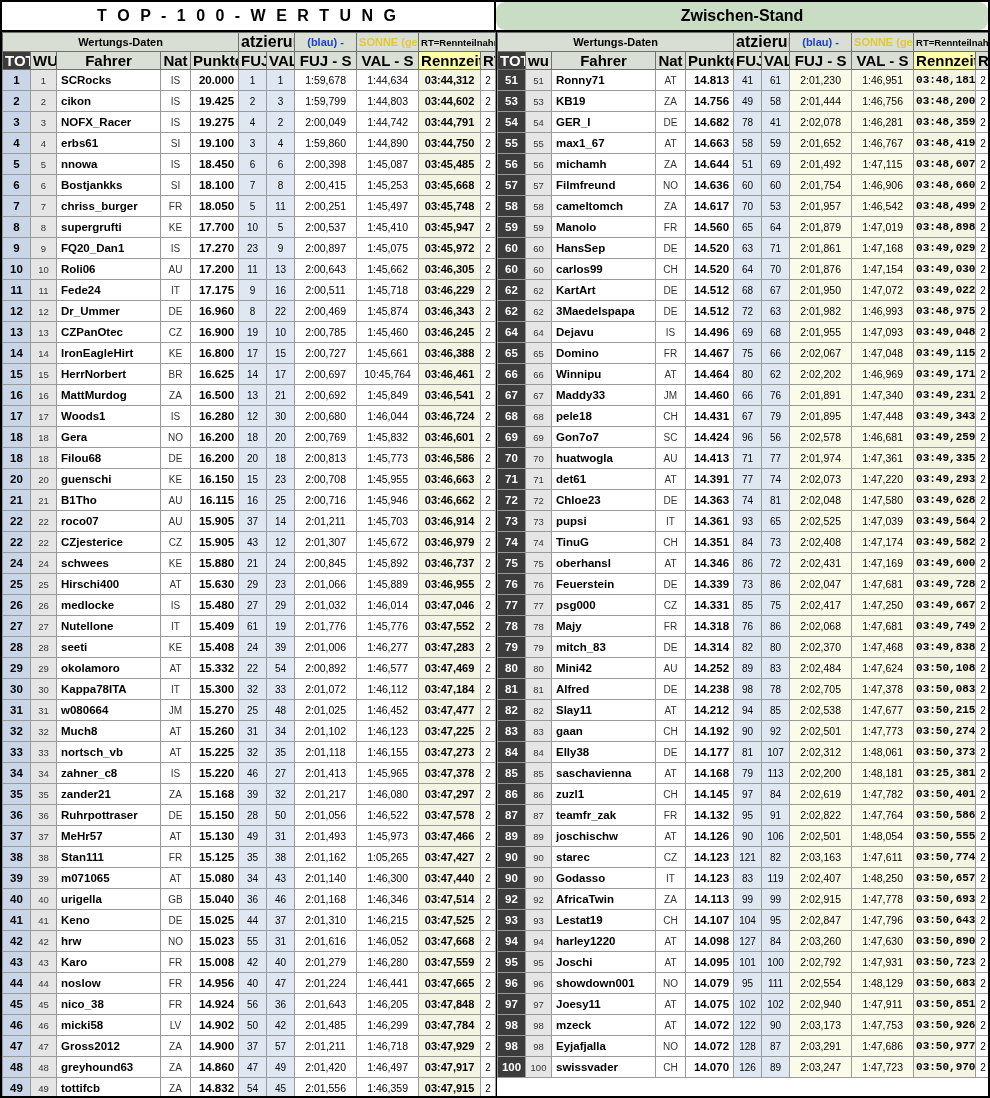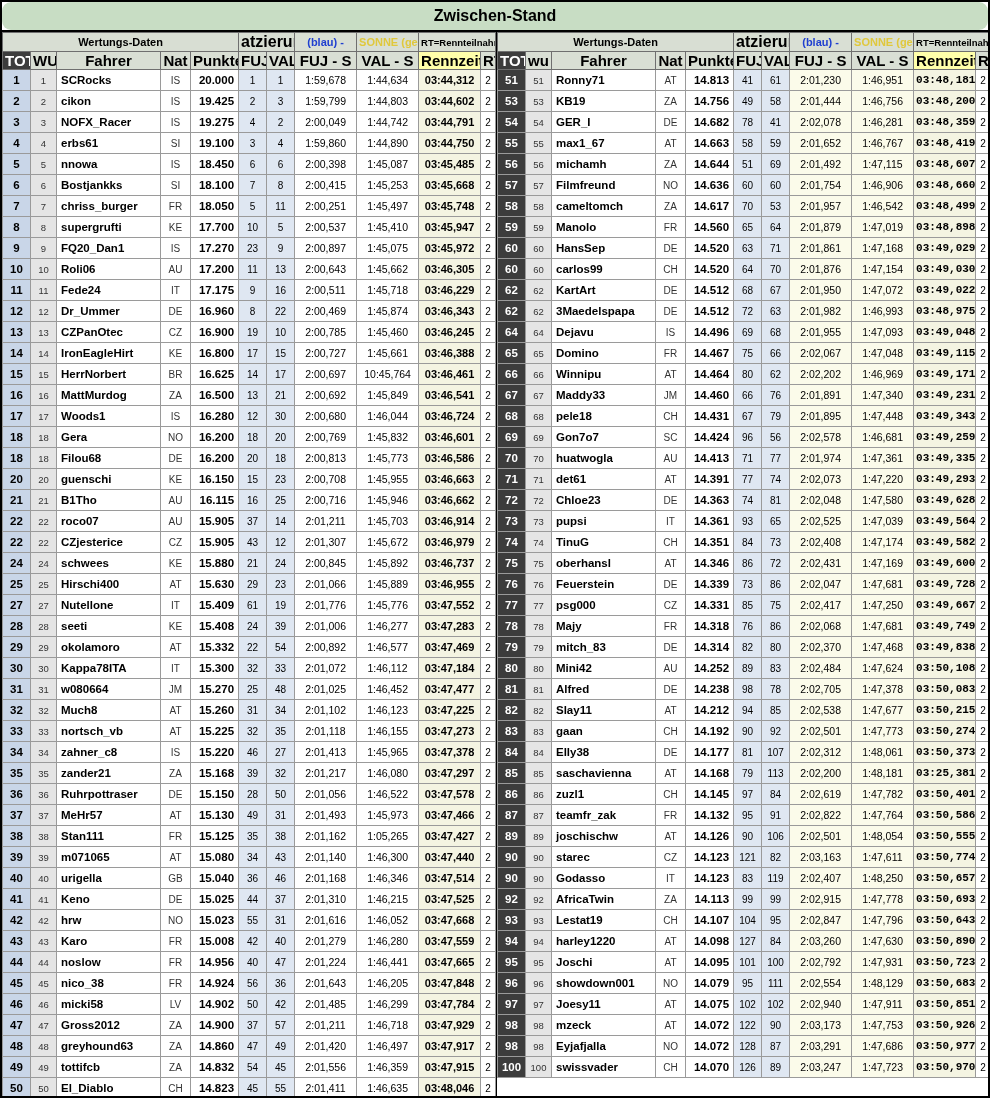--- a/index.html
+++ b/index.html
@@ -61,20 +61,21 @@
   .col.right td.wu{background:#e5e5e5;}
   .col.right td.fujs,.col.right td.vals{background:#fbfbea;}
   .col.right td.renn{background:#f4f4e2;font-family:Liberation Mono, monospace;}
 </style>
 </head>
 <body>
 
 <div id="page">
 
   <div class="titlebar">
+    <div class="title-left">T O P - 1 0 0 - W E R T U N G</div>
     <div class="title-right">Zwischen-Stand</div>
   </div>
 
   <div class="board">
 
     <div class="col left">
       <table>
         <colgroup>
           <col style="width:28px">
             <col style="width:26px">
@@ -430,20 +431,33 @@
               <td class="nat">AT</td>
               <td class="punkte">15.630</td>
               <td class="fuj">29</td>
               <td class="val">23</td>
               <td class="fujs">2:01,066</td>
               <td class="vals">1:45,889</td>
               <td class="renn">03:46,955</td>
               <td class="rt">2</td>
             </tr>
             <tr>
+              <td class="tot">26</td>
+              <td class="wu">26</td>
+              <td class="fahrer">medlocke</td>
+              <td class="nat">IS</td>
+              <td class="punkte">15.480</td>
+              <td class="fuj">27</td>
+              <td class="val">29</td>
+              <td class="fujs">2:01,032</td>
+              <td class="vals">1:46,014</td>
+              <td class="renn">03:47,046</td>
+              <td class="rt">2</td>
+            </tr>
+            <tr>
               <td class="tot">27</td>
               <td class="wu">27</td>
               <td class="fahrer">Nutellone</td>
               <td class="nat">IT</td>
               <td class="punkte">15.409</td>
               <td class="fuj">61</td>
               <td class="val">19</td>
               <td class="fujs">2:01,776</td>
               <td class="vals">1:45,776</td>
               <td class="renn">03:47,552</td>

